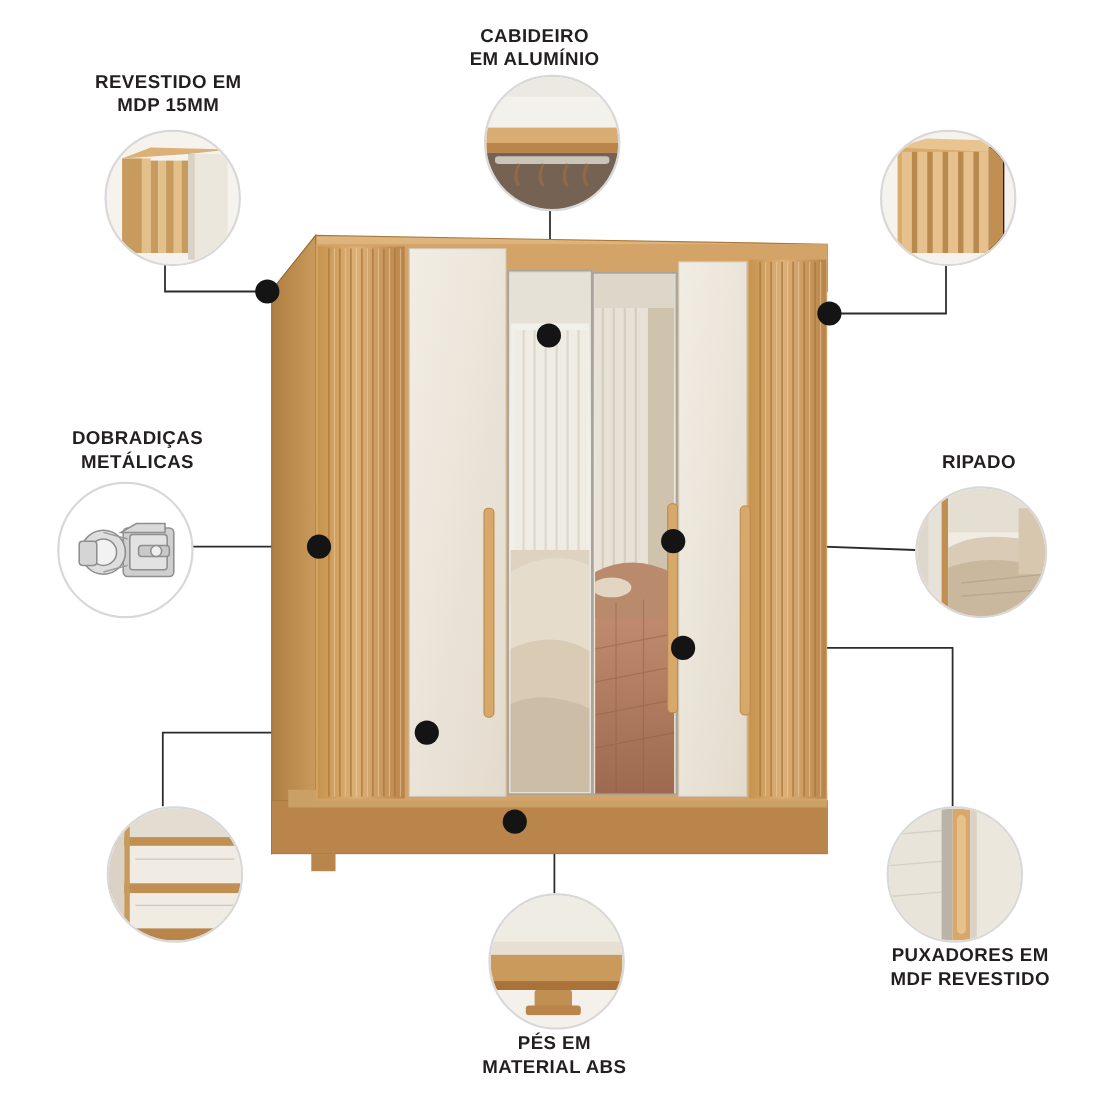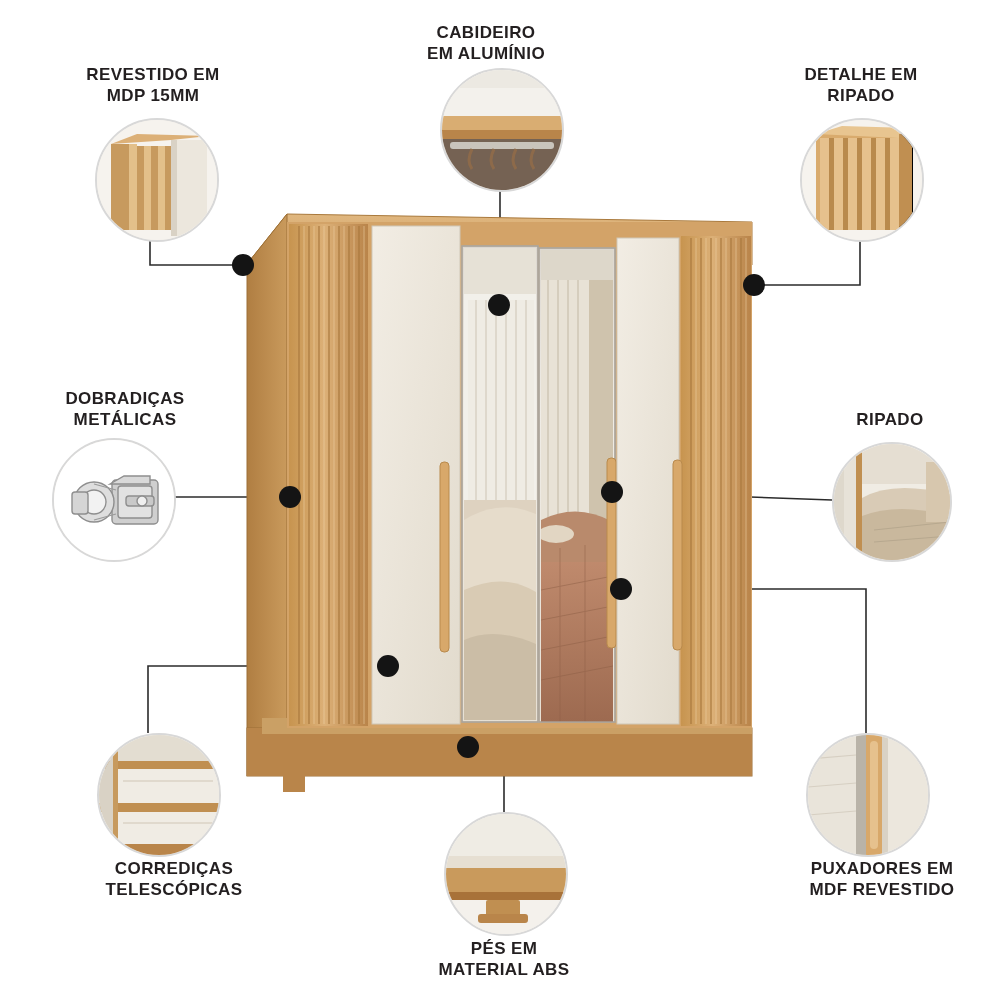--- a/index.html
+++ b/index.html
@@ -361,30 +361,26 @@
       <rect x="74" y="0" width="6" height="120" fill="#d9d2c5"></rect>
     </svg>
   </div>
 
   <div class="label" style="left:44px;top:64px;width:218px;">REVESTIDO EM
 MDP 15MM</div>
 
   <div class="label" style="left:376px;top:10px;width:220px;margin-top:12px;">CABIDEIRO
 EM ALUMÍNIO</div>
 
-  <div class="label" style="left:752px;top:64px;width:218px;">DETALHE EM
-RIPADO</div>
 
   <div class="label" style="left:18px;top:388px;width:214px;">DOBRADIÇAS
 METÁLICAS</div>
 
   <div class="label" style="left:800px;top:409px;width:180px;">RIPADO</div>
 
-  <div class="label" style="left:62px;top:858px;width:224px;">CORREDIÇAS
-TELESCÓPICAS</div>
 
   <div class="label" style="left:398px;top:938px;width:212px;">PÉS EM
 MATERIAL ABS</div>
 
   <div class="label" style="left:768px;top:858px;width:228px;">PUXADORES EM
 MDF REVESTIDO</div>
 
 </div>
 
 </body></html>

